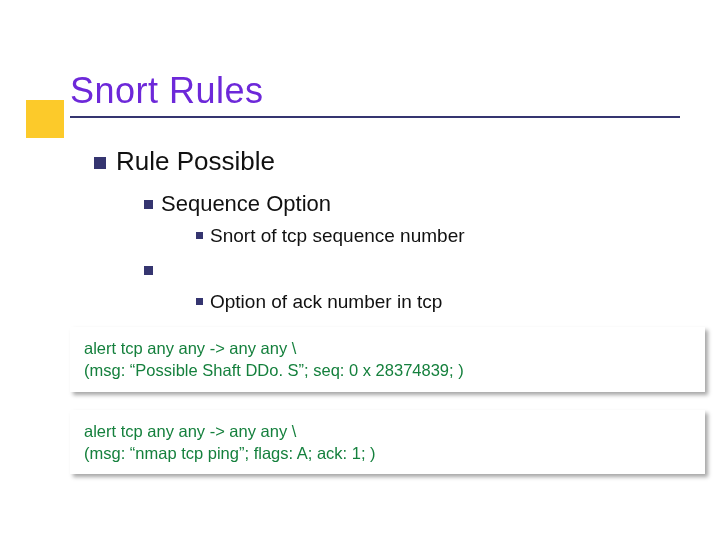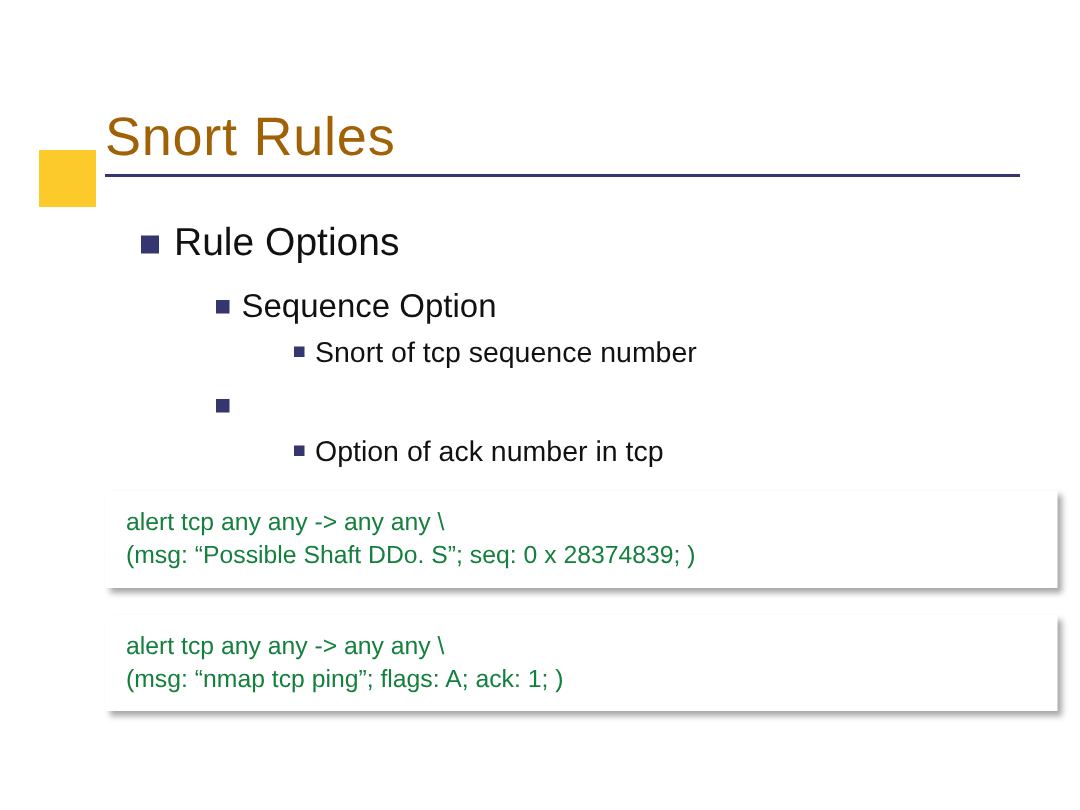--- a/index.html
+++ b/index.html
@@ -1,20 +1,20 @@
 <!DOCTYPE html>
 <html><head>
 <meta charset="utf-8">
 <style>
   * { margin: 0; padding: 0; box-sizing: border-box; }
   html, body { width: 720px; height: 540px; background: #fff; font-family: Verdana, Arial, sans-serif; }
   .slide { width: 720px; height: 540px; position: relative; padding: 70px 40px 30px 70px; }
   .title-wrap { position: relative; margin-bottom: 28px; }
   .title-accent { position: absolute; left: -44px; top: 30px; width: 38px; height: 38px; background: #fcca2a; }
-  .title { font-size: 36px; color: #a16207; font-weight: 400; letter-spacing: 0.5px; }
+  .title { font-size: 36px; color: #6d28d9; font-weight: 400; letter-spacing: 0.5px; }
   .title-underline { height: 2px; background: #353570; width: 610px; margin-top: 4px; }
 
   .bullet { display: inline-block; width: 12px; height: 12px; background: #353570; margin-right: 10px; vertical-align: 1px; }
   .bullet-s { display: inline-block; width: 9px; height: 9px; background: #353570; margin-right: 8px; vertical-align: 2px; }
   .bullet-xs { display: inline-block; width: 7px; height: 7px; background: #353570; margin-right: 7px; vertical-align: 3px; }
 
   .lvl1 { font-size: 26px; color: #111; margin-left: 24px; margin-bottom: 14px; }
   .lvl2 { font-size: 22px; color: #111; margin-left: 74px; margin-bottom: 8px; margin-top: 6px; }
   .lvl3 { font-size: 19px; color: #111; margin-left: 126px; margin-bottom: 10px; }
 
@@ -26,21 +26,21 @@
 
 <div class="slide">
 
   <div class="title-wrap">
     <div class="title-accent"></div>
     <div class="title">Snort Rules</div>
     <div class="title-underline"></div>
   </div>
 
   <div class="lvl1">
-    <span class="bullet"></span><span>Rule Options</span>
+    <span class="bullet"></span><span>Rule Possible</span>
   </div>
 
   <div class="lvl2">
     <span class="bullet-s"></span><span>Sequence Option</span>
   </div>
 
   <div class="lvl3">
     <span class="bullet-xs"></span><span>Snort of tcp sequence number</span>
   </div>
 

